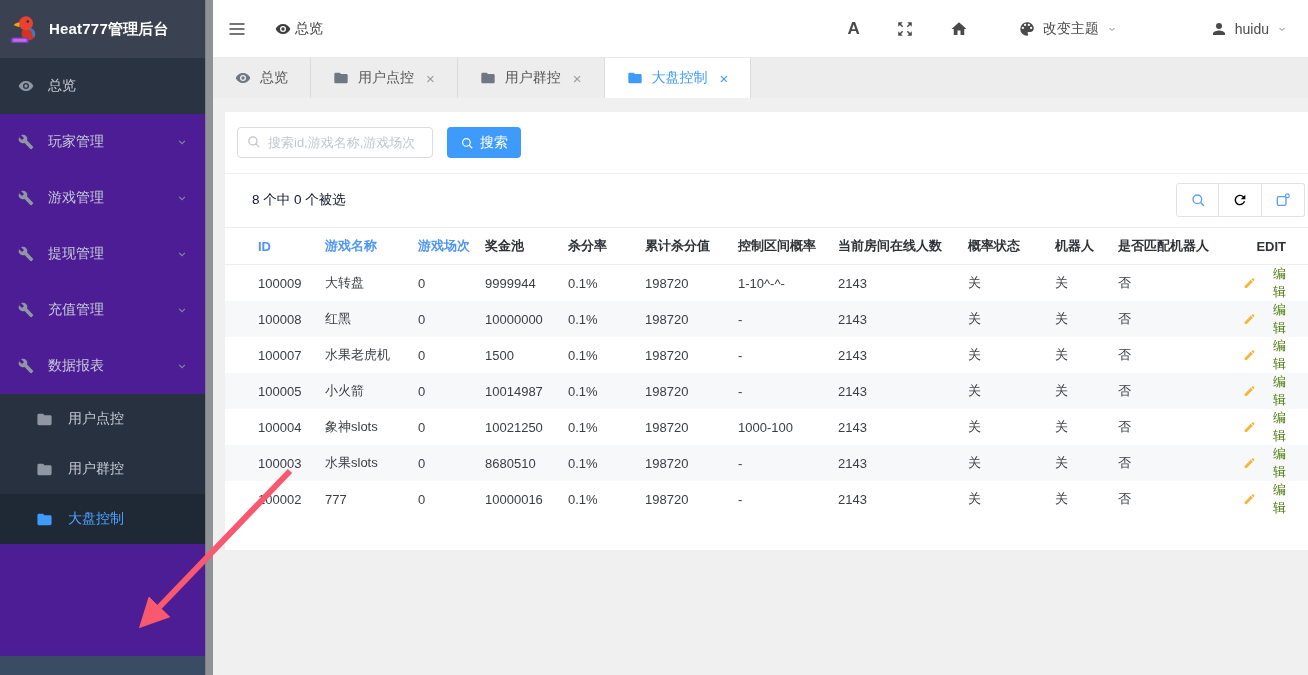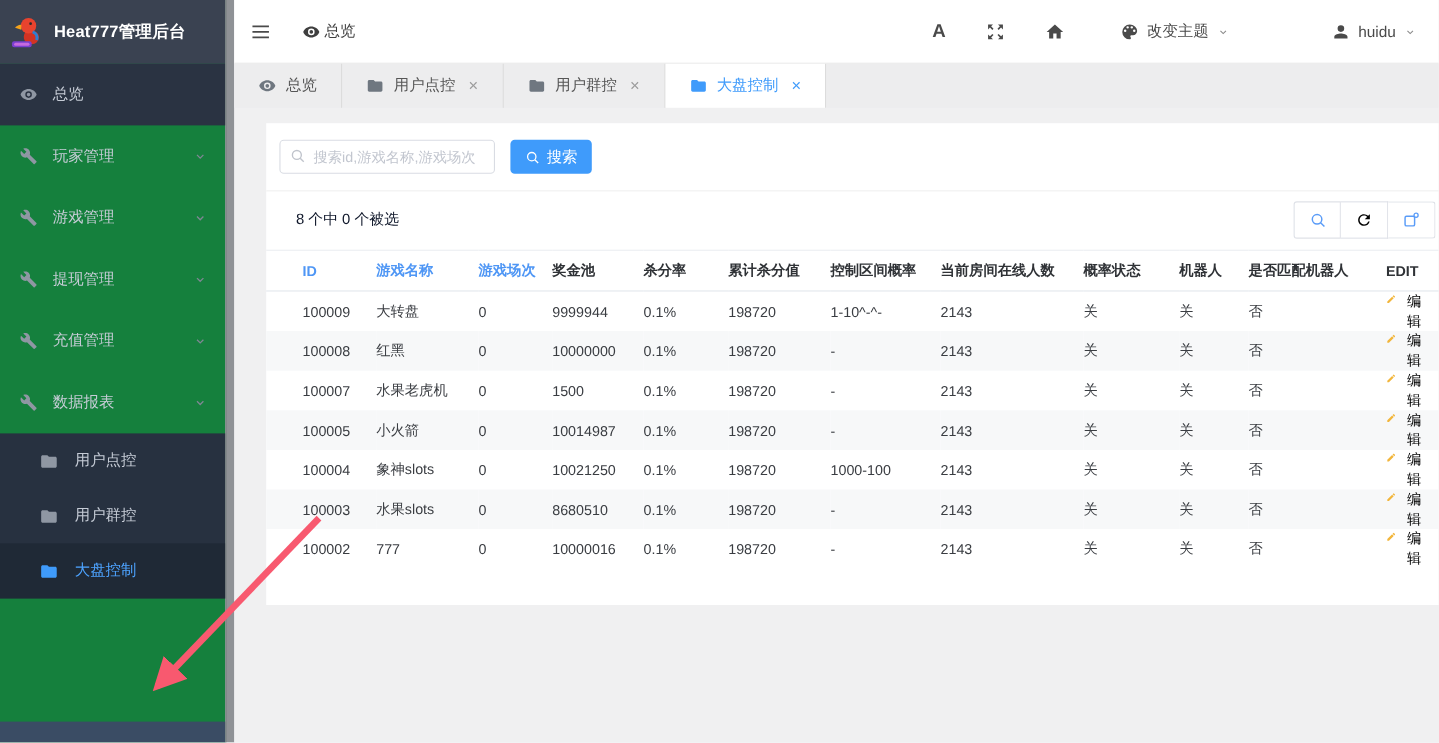--- a/index.html
+++ b/index.html
@@ -1,21 +1,21 @@
 <!DOCTYPE html>
 <html><head>
 <meta charset="utf-8">
 <style>
   * { box-sizing: border-box; }
   html,body { margin:0; padding:0; width:1308px; height:675px; overflow:hidden;
     font-family:"Liberation Sans", sans-serif; font-size:13px; color:#333; background:#f0f0f1;}
   .app { position:relative; width:1308px; height:675px; display:flex; }
 
   
-  .sidebar { flex:0 0 205px; width:205px; background:#15803d; color:#c6ccd6; display:flex; flex-direction:column; }
+  .sidebar { flex:0 0 205px; width:205px; background:#4c1d95; color:#c6ccd6; display:flex; flex-direction:column; }
   .logo { height:58px; background:#3a4251; display:flex; align-items:center; gap:9px; padding:0 10px; flex:0 0 58px; cursor:pointer;}
   .logo-text { color:#fff; font-weight:bold; font-size:15px; letter-spacing:.2px; }
   .side-item { height:56px; flex:0 0 56px; display:flex; align-items:center; gap:14px; padding:0 16px 0 18px; font-size:14px; cursor:pointer; }
   .side-item.overview { background:#2a3342; }
   .side-item .micon { width:16px; height:16px; fill:#8f97a3; color:#8f97a3; flex:0 0 16px;}
   .side-item .chev { width:14px; height:14px; margin-left:auto; color:#7f8794; }
   .submenu { background:#273140; }
   .sub-item { height:50px; display:flex; align-items:center; gap:15px; padding-left:36px; font-size:14px; cursor:pointer; }
   .sub-item .micon { width:17px; height:17px; fill:#8f97a3; }
   .sub-item.active { background:#1f2936; color:#4da3ff; }
@@ -42,21 +42,21 @@
   
   .tabbar { height:40px; flex:0 0 40px; background:#ededee; display:flex; align-items:stretch; }
   .tab { display:flex; align-items:center; gap:9px; padding:0 22px; font-size:14px; color:#565656; border-right:1px solid #dcdcdc; cursor:pointer; }
   .tab .ticon { width:16px; height:16px; fill:#6f7780; }
   .tab .close { color:#9b9b9b; font-size:15px; margin-left:3px; cursor:pointer; }
   .tab.active { background:#fff; color:#3f9bfb; }
   .tab.active .ticon { fill:#3f9bfb; }
   .tab.active .close { color:#3f9bfb; }
 
   
-  .content { flex:1 1 auto; padding:14px 0 0 29px; }
+  .content { flex:1 1 auto; padding:14px 0 0 12px; }
   .card { background:#fff; height:438px; width:100%; padding-top:15px; }
 
   .search-row { display:flex; align-items:center; gap:14px; padding-left:12px; }
   .search-box { position:relative; width:196px; height:31px; }
   .search-box .sicon { position:absolute; left:9px; top:7px; width:15px; height:15px; color:#c0c4cc; }
   .search-box input { width:100%; height:100%; border:1px solid #d9dce3; border-radius:4px; padding:0 8px 0 30px; font-size:13px; color:#333; outline:none; font-family:"Liberation Sans",sans-serif;}
   .search-box input::placeholder { color:#c2c6cf; }
   .search-btn { height:31px; width:74px; background:#3f9bfb; border:none; border-radius:4px; color:#fff; font-size:14px; display:flex; align-items:center; justify-content:center; gap:6px; cursor:pointer; font-family:"Liberation Sans",sans-serif;}
   .search-btn .sicon { width:14px; height:14px; color:#fff; }
 
@@ -70,21 +70,21 @@
   .tool-btn:last-child { border-radius:0 3px 3px 0; }
   .tool-btn svg { width:16px; height:16px; }
 
   table { width:100%; border-collapse:collapse; table-layout:fixed; margin-top:1px; }
   thead th { height:37px; text-align:left; font-weight:bold; font-size:13px; color:#2f3236; border-top:1px solid #eceef2; border-bottom:1px solid #eceef2; padding:0; }
   thead th.sortable { color:#4e96f5; cursor:pointer; }
   thead th:first-child, tbody td:first-child { padding-left:33px; }
   tbody td { height:32px; font-size:13px; color:#3a3d42; padding:0; }
   tbody tr:nth-child(even) { background:#f7f8f9; }
   td.edit-cell, th.edit-col { text-align:right; padding-right:22px; }
-  .edit-link { color:#000000; text-decoration:none; display:inline-flex; gap:5px; cursor:pointer; }
+  .edit-link { color:#4d7c0f; text-decoration:none; display:inline-flex; align-items:center; gap:5px; cursor:pointer; }
   .edit-link svg { width:14px; height:14px; fill:#f2b63c; }
 
   .arrow-overlay { position:absolute; left:0; top:0; width:1308px; height:675px; pointer-events:none; z-index:60; }
   .hidden-defs { position:absolute; width:0; height:0; overflow:hidden; }
 </style>
 </head>
 <body>
 
 <svg class="hidden-defs" xmlns="http://www.w3.org/2000/svg">
   <symbol id="i-eye" viewBox="0 0 24 24">

